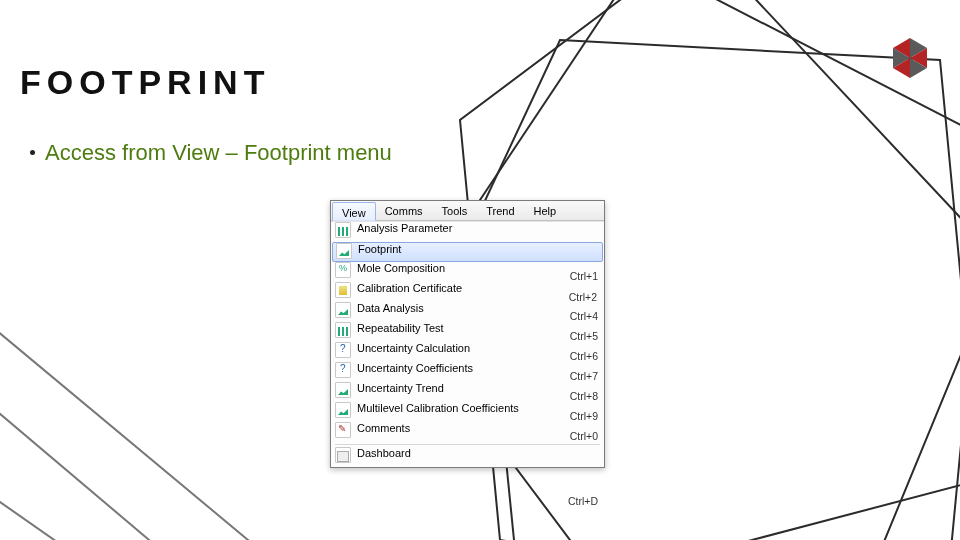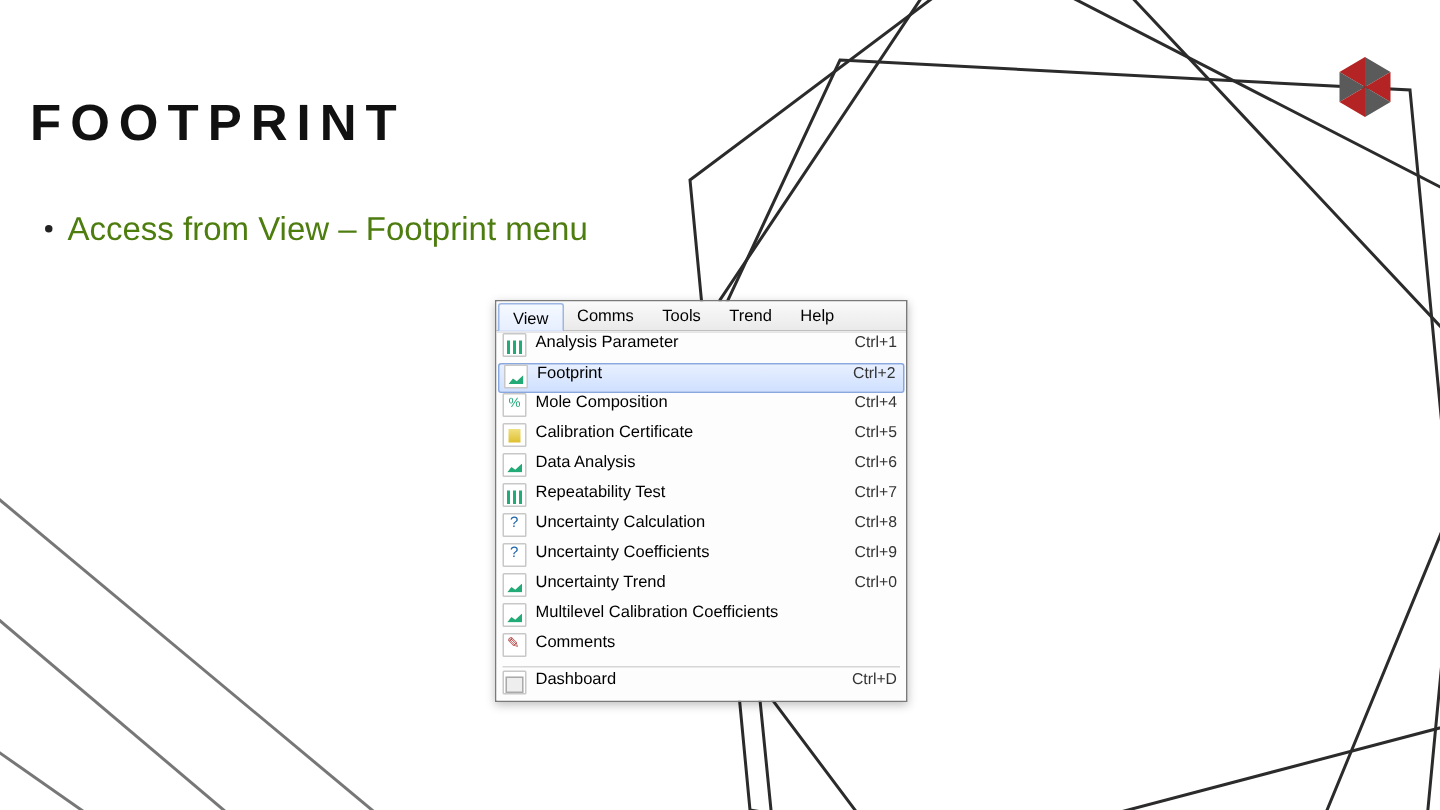--- a/index.html
+++ b/index.html
@@ -118,20 +118,21 @@
   .mi-icon.gear::after { content:"⚙"; background:none; left:2px; top:0; font-size:10px; color:#666;}
   .mi-icon.comm::after { content:"✎"; background:none; left:2px; top:0; font-size:10px; color:#a33;}
   .menu-row .mi-label {
     flex: 1 1 auto;
     white-space: nowrap;
   }
   .menu-row .mi-shortcut {
     flex: 0 0 auto;
     color: #333;
     font-size: 10.5px;
+    margin-top: 48px;
   }
   .menu-row.selected {
     background: linear-gradient(#e8f0ff,#cfe0ff);
     border: 1px solid #8aa8e0;
     border-radius: 2px;
     margin: 0 1px;
     padding: 0 5px 0 3px;
   }
   .menu-sep {
     height: 0;

